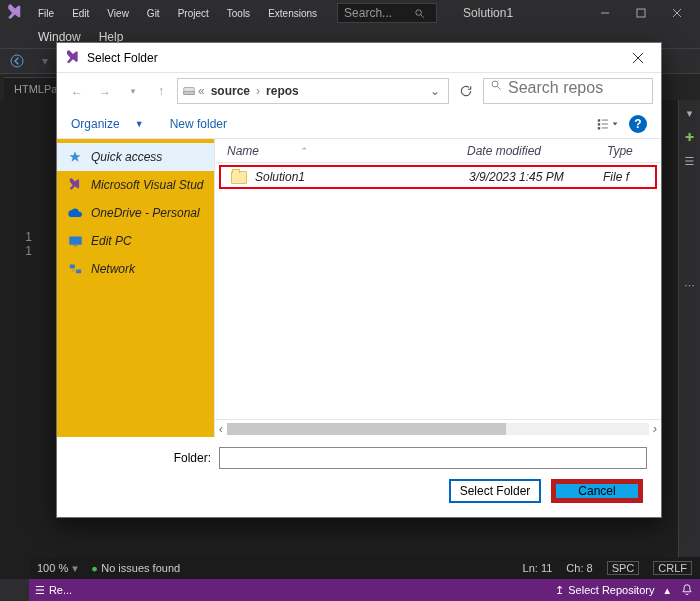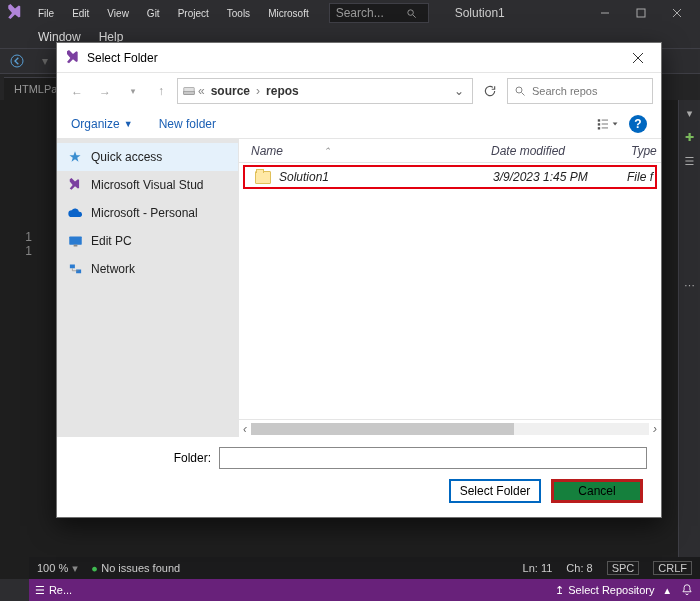--- a/index.html
+++ b/index.html
@@ -44,30 +44,30 @@
   .dlg-title .txt { font-size: 12px; color: #000; }
   .dlg-title .close { margin-left: auto; width: 30px; height: 24px; display:flex;align-items:center;justify-content:center; }
 
   .dlg-nav { height: 36px; display: flex; align-items: center; padding: 4px 8px; gap: 4px; }
   .navbtn { width: 24px; height: 24px; display:flex;align-items:center;justify-content:center; color:#9b9b9b; }
   .breadcrumb { flex: 1; height: 26px; border: 1px solid #ccc; display: flex; align-items: center; padding: 0 4px; gap: 2px; font-size: 12px; color:#333; }
   .breadcrumb .seg { padding: 0 4px; font-weight: bold; }
   .breadcrumb .sep { color: #888; }
   .breadcrumb .dd { margin-left: auto; color:#666; padding-right:4px;}
   .refresh { width: 26px; display:flex;align-items:center;justify-content:center;color:#555; }
-  .searchbox { width: 146px; height: 26px; border: 1px solid #ccc; display: flex; align-items: center; padding: 0 6px; gap: 6px; color:#777; font-size:11px; }
+  .searchbox { width: 170px; height: 26px; border: 1px solid #ccc; display: flex; align-items: flex-start; padding: 0 6px; gap: 6px; color:#777; font-size:16px; }
 
   .dlg-toolbar { height: 30px; display:flex; align-items:center; padding:0 14px; border-bottom:1px solid #e5e5e5;}
-  .org { color:#1a5fb4; font-size:12px; display:flex; gap:4px; align-items:center; }
+  .org { color:#1a5fb4; font-size:12px; display:flex; gap:15px; align-items:center; }
   .newf { color:#1a5fb4; font-size:12px; margin-left:26px; }
   .dlg-toolbar .right { margin-left:auto; display:flex; gap:10px; align-items:center; color:#555;}
   .help-circle { width:18px; height:18px; border-radius:50%; background:#0067c0; color:#fff; display:flex;align-items:center;justify-content:center; font-weight:bold; font-size:12px;}
 
   .dlg-body { flex:1; display:flex; min-height:0; }
-  .side { width: 182px; background: #e5e5e5; border-right:1px solid #e5e5e5; padding:4px 0; }
+  .side { width: 158px; background: #eab308; border-right:1px solid #e5e5e5; padding:4px 0;font-style:italic; }
   .side-item { display:flex; align-items:center; gap:8px; padding:6px 10px; font-size:12px; color:#222; }
   .side-item.active { background:#e5f1fb; }
   .si-icon { width:16px; height:16px; display:flex;align-items:center;justify-content:center; }
 
   .list { flex:1; display:flex; flex-direction:column; min-width:0;font-style:italic; }
   .list-header { height:24px; display:flex; align-items:center; border-bottom:1px solid #e5e5e5; color:#445; font-size:12px; }
   .col-name { flex:0 0 252px; padding-left:12px; display:flex; align-items:center; gap:40px;}
   .sort { color:#888; font-size:9px;}
   .col-date { flex:0 0 134px; }
   .col-type { flex:1; padding-left:6px;}
@@ -83,21 +83,21 @@
   .list-hscroll { height:18px; display:flex; align-items:center; border-top:1px solid #e5e5e5; padding:0 4px; color:#666;}
   .hscroll-track { flex:1; height:12px; background:#f0f0f0; margin:0 4px; position:relative;}
   .hscroll-thumb { position:absolute; left:0; top:0; height:12px; width:66%; background:#c8c8c8;}
 
   .dlg-footer { padding:10px 14px 14px; display:flex; flex-direction:column; gap:10px; }
   .folder-row { display:flex; align-items:center; gap:8px; }
   .folder-row label { font-size:12px; width:140px; text-align:right;}
   .folder-input { flex:1; height:22px; border:1px solid #888; padding:2px 4px; font-size:12px; }
 
   .btn-row { display:flex; justify-content:flex-end; gap:10px; padding-right:4px;}
-  .btn { min-width:92px; height:24px; border:3px solid #b91c1c; background:#15803d; font-size:12px; display:flex;align-items:center;justify-content:center; }
+  .btn { min-width:92px; height:24px; border:5px solid #b91c1c; background:#0ea5e9; font-size:12px; display:flex;align-items:center;justify-content:center; }
   .btn.primary { border:2px solid #0067c0; background:#fff; }
 
   
   svg { display:block; }
 </style>
 </head>
 <body>
 
 <div class="vs-window">
   <div class="vs-menubar">
@@ -105,21 +105,21 @@
       <svg viewBox="0 0 24 24" width="18" height="18">
           <path fill="#b084d9" d="M3 6l5 6-5 6 3 2 6-6 5 4 2-1V3l-2-1-5 4-6-6-3 2z"></path>
         </svg>
     </span>
     <span class="mitem">File</span>
     <span class="mitem">Edit</span>
     <span class="mitem">View</span>
     <span class="mitem">Git</span>
     <span class="mitem">Project</span>
     <span class="mitem">Tools</span>
-    <span class="mitem">Microsoft</span>
+    <span class="mitem">Extensions</span>
     <span class="search">
       <span>Search...</span>
       <span>
         <svg width="11" height="11" viewBox="0 0 24 24">
             <circle cx="10" cy="10" r="6" fill="none" stroke="#999" stroke-width="2"></circle>
             <line x1="15" y1="15" x2="21" y2="21" stroke="#999" stroke-width="2"></line>
           </svg>
       </span>
     </span>
     <span class="soln">Solution1</span>
@@ -293,21 +293,21 @@
             </svg>
           </span>
         <span>Microsoft Visual Stud</span>
       </div>
       <div class="side-item">
         <span class="si-icon">
             <svg width="16" height="12" viewBox="0 0 24 16">
               <path fill="#0a63c9" d="M7 14a5 5 0 0 1 0-10 6 6 0 0 1 11 2 4 4 0 0 1 1 8H7z"></path>
             </svg>
           </span>
-        <span>Microsoft - Personal</span>
+        <span>OneDrive - Personal</span>
       </div>
       <div class="side-item">
         <span class="si-icon">
             <svg width="15" height="13" viewBox="0 0 24 20">
               <rect x="2" y="2" width="20" height="13" fill="#2a7bd1" rx="1"></rect>
               <rect x="9" y="15" width="6" height="3" fill="#888"></rect>
             </svg>
           </span>
         <span>Edit PC</span>
       </div>

